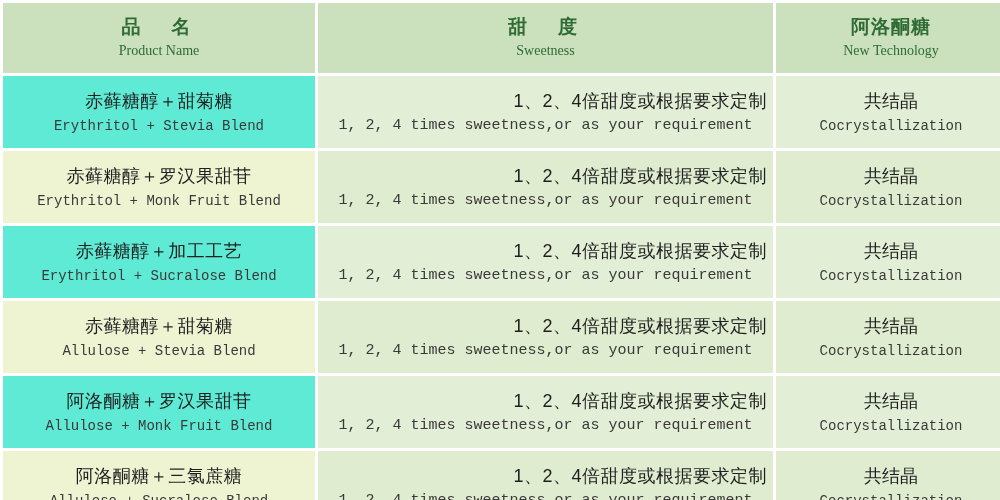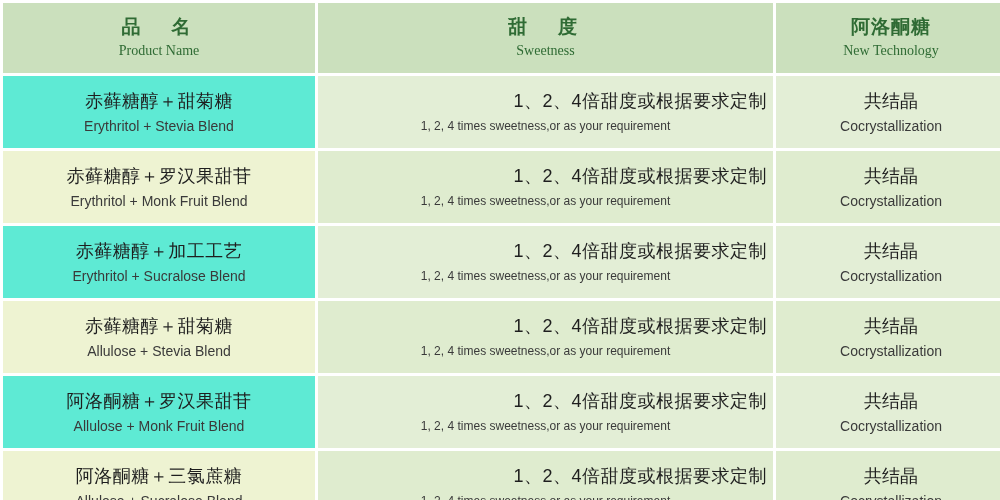--- a/index.html
+++ b/index.html
@@ -80,22 +80,23 @@
     white-space: nowrap;
   }
   .col-name .cell-cn { letter-spacing: 0.5px; }
   .col-sweet .cell-cn { letter-spacing: 0.5px; text-align: right; }
   .cell-en {
     color: #3a3a3a;
     font-size: 14px;
     line-height: 20px;
     margin-top: 3px;
     white-space: nowrap;
-  }
-  .col-sweet .cell-en { font-size: 12px; }
+    font-family: Liberation Mono, monospace;
+  }
+  .col-sweet .cell-en { font-size: 15px; }
 </style>
 </head>
 <body>
 
 <div class="sheet">
   <table class="product-table">
     <colgroup>
       <col class="c1">
       <col class="c2">
       <col class="c3">

